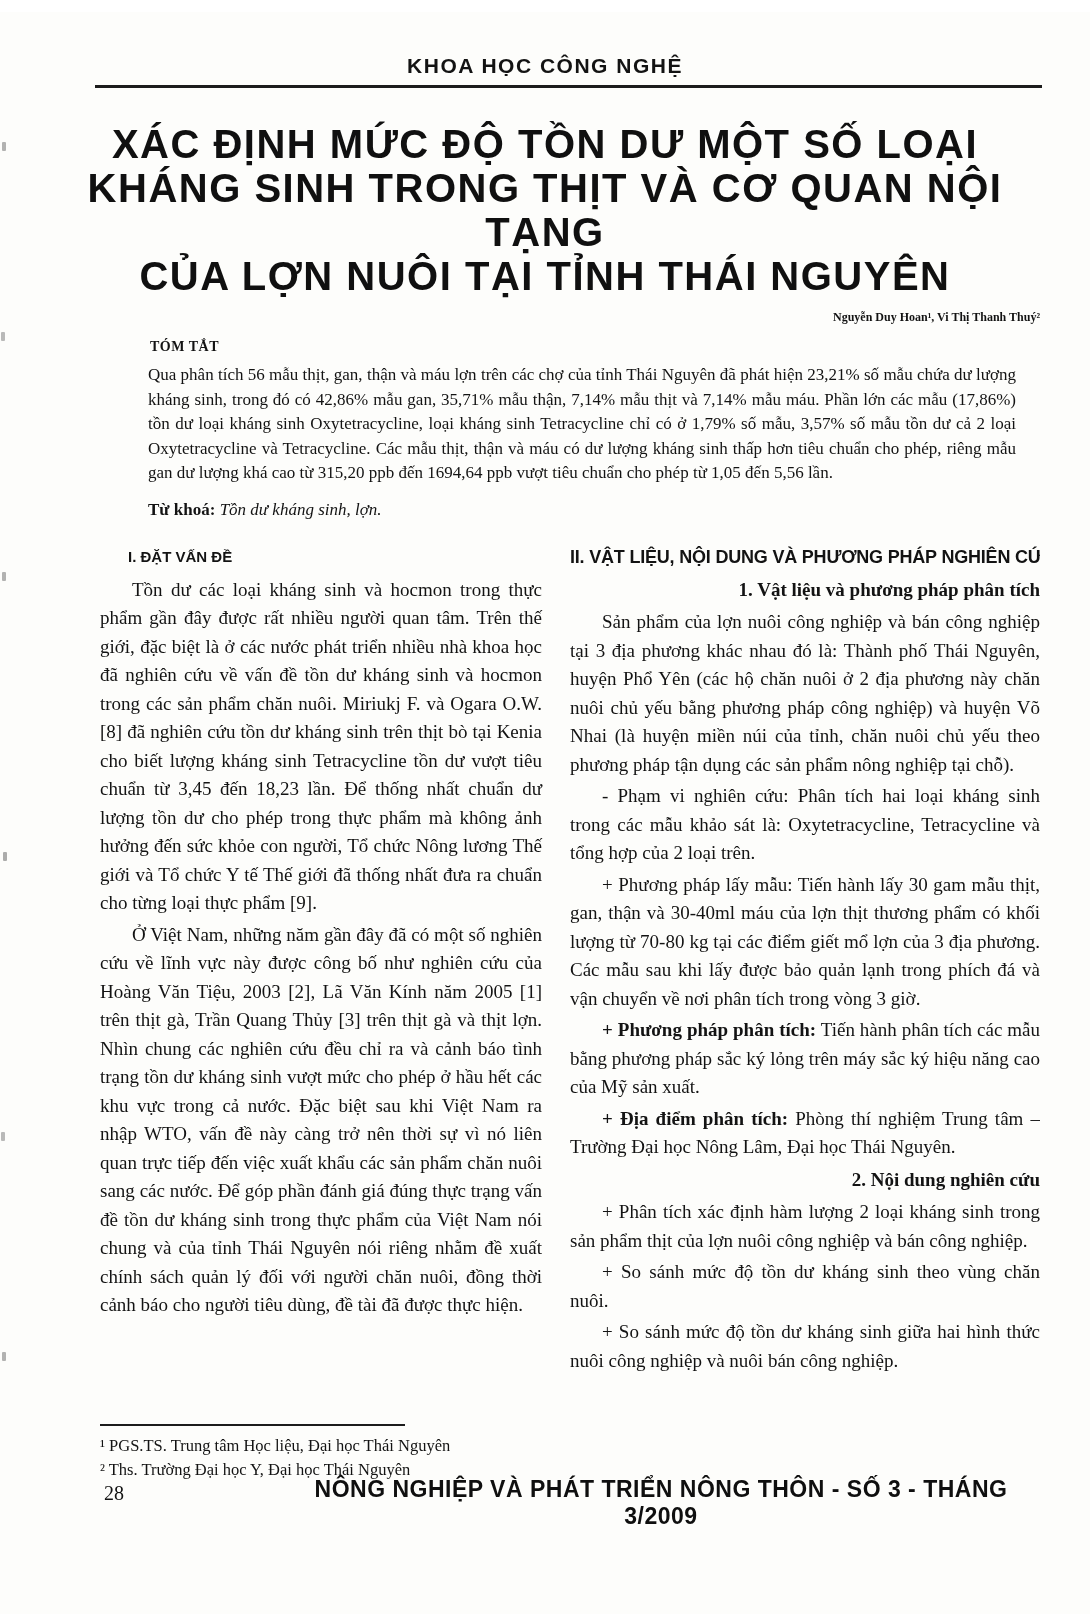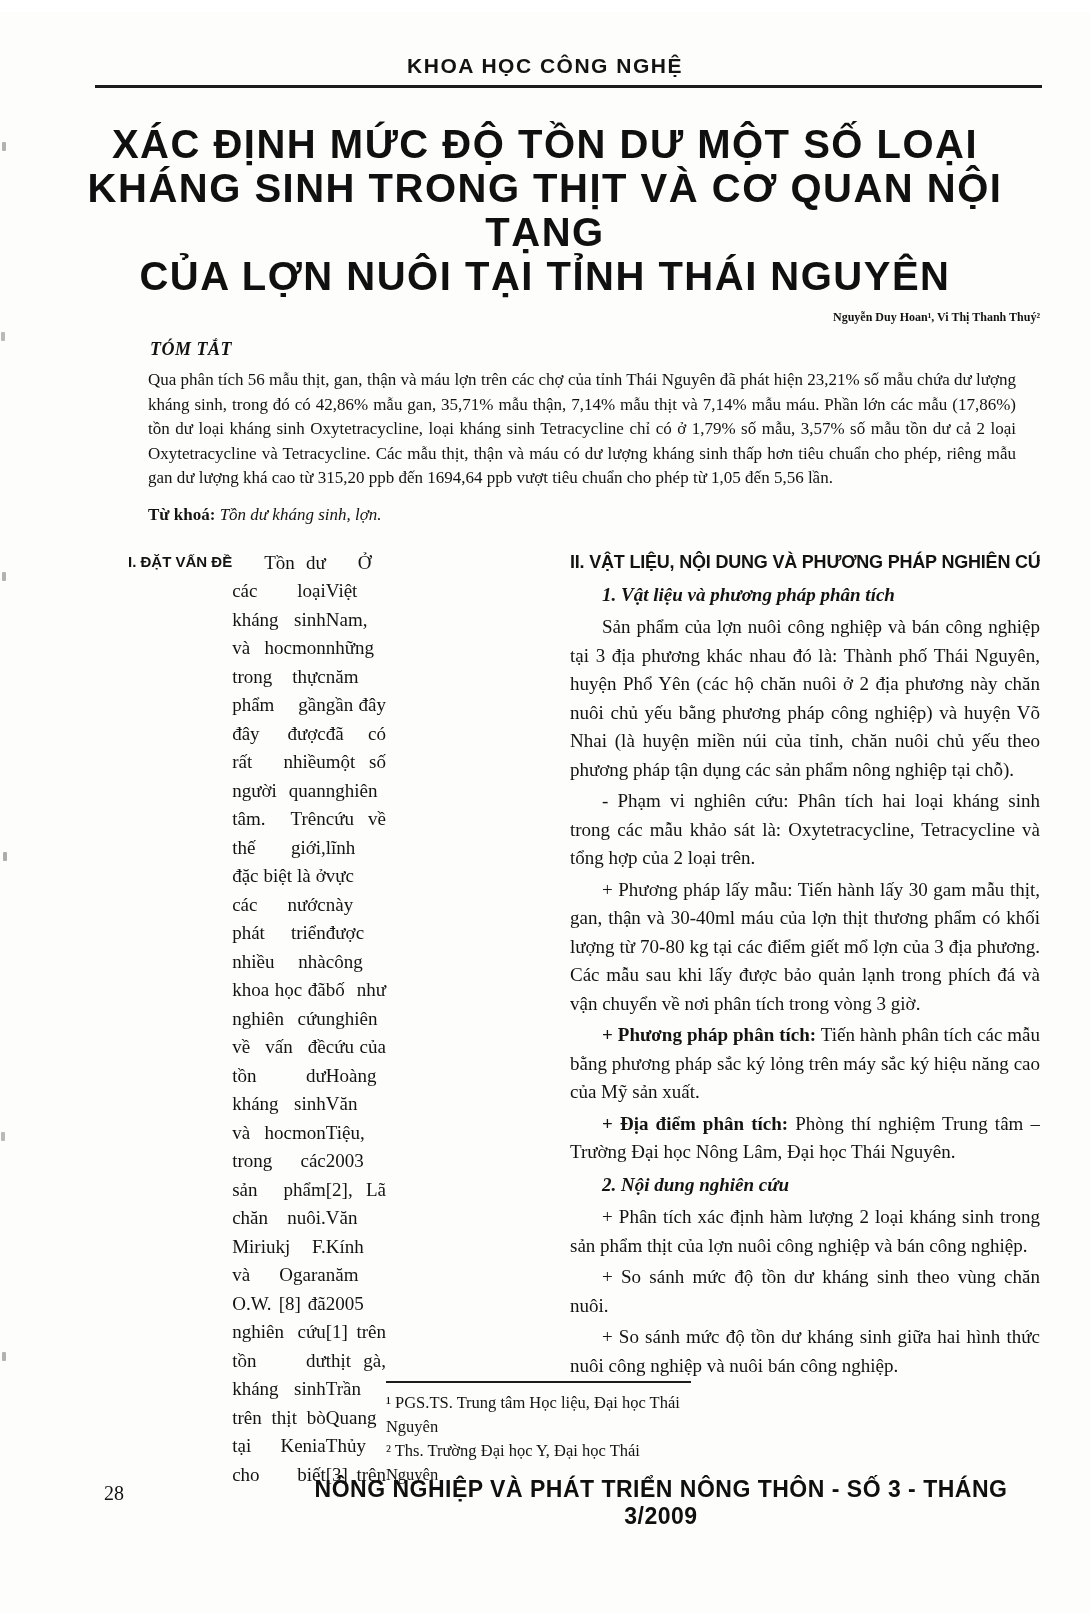--- a/index.html
+++ b/index.html
@@ -51,23 +51,22 @@
   .authors {
     margin: 12px 50px 0 0;
     text-align: right;
     font-weight: bold;
     font-size: 12px;
   }
   
   .abstract-heading {
     margin: 14px 0 8px 150px;
     font-weight: bold;
-    font-size: 18px;
+    font-size: 14px;
     letter-spacing: .5px;
-    font-style: italic;
   }
   .abstract-body {
     margin: 0 74px 0 148px;
     font-size: 17px;
     line-height: 24.5px;
     text-align: justify;
   }
   .keywords {
     margin: 14px 74px 0 148px;
     font-size: 17px;
@@ -76,41 +75,40 @@
   .keywords .kw-value { font-style: italic; }
   
   .columns {
     display: flex;
     gap: 28px;
     margin: 24px 50px 0 100px;
     height: 938px;
     overflow: hidden;
   }
   .col { font-size: 19px; line-height: 28.5px; text-align: justify; }
-  .col-left  { width: 442px; display: flex; }
+  .col-left  { width: 442px; display: flex; flex-direction: column; }
   .col-right { width: 470px; }
   .section-heading {
     font-family: "Liberation Sans", sans-serif;
     font-weight: bold;
     font-size: 15px;
     line-height: 22px;
     text-align: left;
     margin: 2px 0 8px 0;
     white-space: nowrap;
   }
   .section-heading.indented { margin-left: 28px; }
   .section-heading.fit { font-size: 18px; letter-spacing: -0.2px; }
   .body-p { margin: 0 0 3px 0; text-indent: 32px; }
   .subheading {
     font-weight: bold;
     font-size: 19px;
     margin: 4px 0 4px 0;
     text-indent: 32px;
-    text-align: left;
-    font-style: italic;
+    text-align: right;
   }
   
   .footnote-block { margin-top: auto; padding-top: 10px; }
   .footnote-rule { width: 305px; height: 2px; background: #1c1c1c; margin-bottom: 8px; }
   .footnote { font-size: 16.5px; line-height: 24px; text-align: left; text-indent: 0; margin: 0; }
   
   .footer {
     position: absolute;
     top: 1462px;
     left: 0; right: 0;

